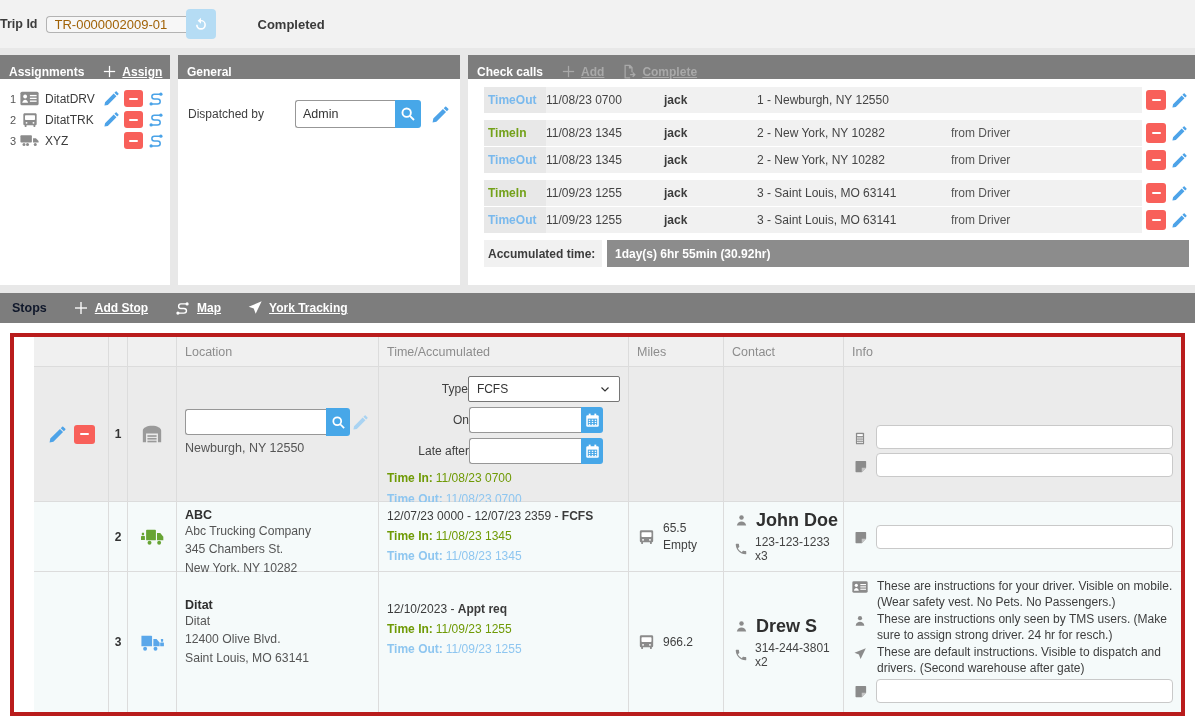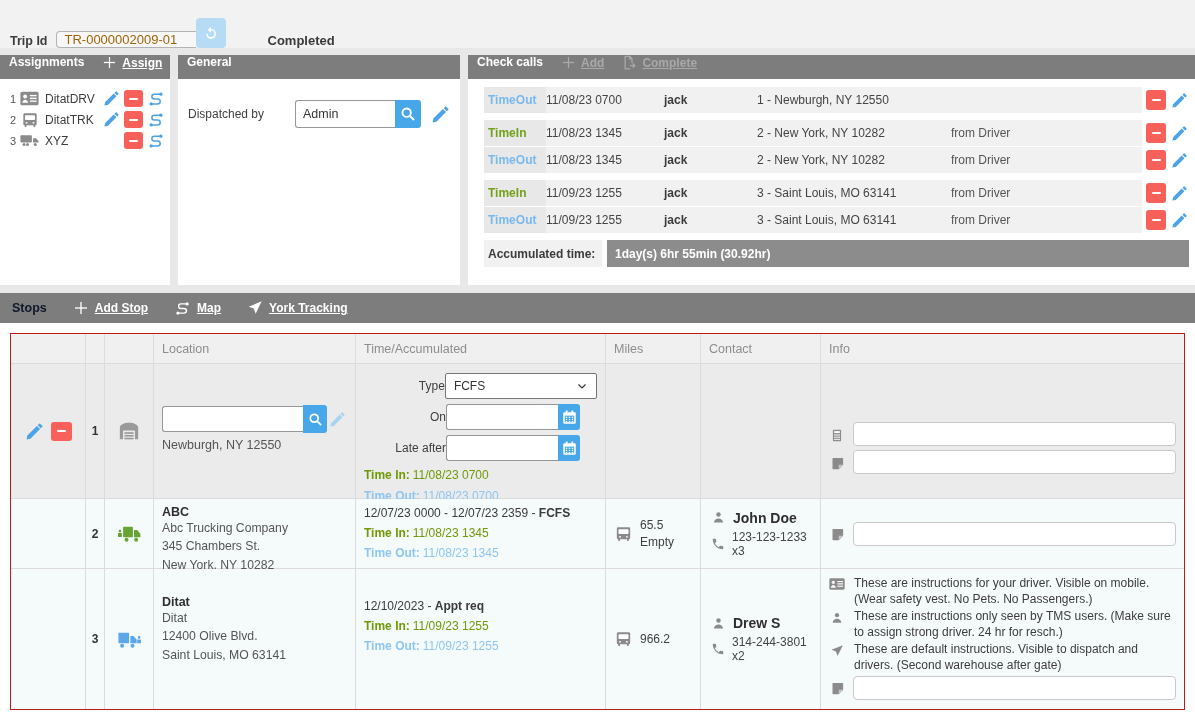--- a/index.html
+++ b/index.html
@@ -5,35 +5,35 @@
   * { box-sizing: border-box; margin: 0; padding: 0; }
   html,body { width:1195px; height:723px; }
   body {
     background:#e8e8e8;
     font-family:"Liberation Sans", sans-serif;
     font-size:12px; color:#444; overflow:hidden;
   }
   svg { display:block; }
 
   
-  .topbar { height:48px; background:#f2f2f2; display:flex; align-items:flex-end; padding-left:10px; }
+  .topbar { height:48px; background:#f2f2f2; display:flex; align-items:center; }
   .tb-lbl { font-weight:bold; color:#3c3c3c; margin-right:8px; font-size:12.5px; }
   .tb-input { width:140px; height:17px; border:1px solid #b3b3b3; border-right:none; border-radius:4px 0 0 4px;
               background:#f7f7f7; padding:0 8px; font:13px "Liberation Sans",sans-serif; color:#a16207; outline:none; }
   .tb-sync { width:30px; height:30px; background:#b5dcf4; border:none; border-radius:4px;
              display:flex; align-items:center; justify-content:center; cursor:pointer; }
   .tb-status { margin-left:42px; font-weight:bold; font-size:13px; color:#3a3a3a; }
 
   
   .panels { display:flex; gap:8px; margin-top:7px; height:230px; }
   .panel { display:flex; flex-direction:column; }
   .p-assign { width:170px; }
   .p-general { width:282px; }
   .p-cc { flex:1;border-radius:19px; }
-  .phd { height:24px; background:#7d7d7d; display:flex; align-items:flex-start; padding:0 9px; gap:18px; flex:none; }
+  .phd { height:24px; background:#7d7d7d; display:flex; align-items:flex-end; padding:0 9px; gap:18px; flex:none; }
   .phd-title { color:#fff; font-weight:bold; font-size:12px; white-space:nowrap; }
   .phd-link { display:flex; align-items:center; gap:5px; color:#fff; font-weight:bold; cursor:pointer; white-space:nowrap; }
   .phd-link .lk { text-decoration:underline; }
   .phd-link.disabled { color:#a9a9a9; cursor:default; }
   .pbd { flex:1; background:#fff; overflow:hidden; }
 
   
   .pbd-assign { padding:9px 4px 0 6px; }
   .as-row { display:flex; align-items:center; height:21px; gap:3px; }
   .as-idx { width:10px; color:#555; font-size:11px; text-align:right; flex:none; }
@@ -74,21 +74,21 @@
 
   
   .stopsbar { height:30px; background:#7d7d7d; margin-top:8px; display:flex; align-items:center;
               padding-left:12px; gap:26px; }
   .sb-title { color:#0f172a; font-weight:bold; font-size:12.5px; }
   .sb-link { display:flex; align-items:center; gap:6px; color:#fff; font-weight:bold; cursor:pointer; }
   .sb-link .lk { text-decoration:underline; }
 
   
   .stops-wrap { background:#fff; height:400px; padding:10px 10px 0 10px; }
-  .st-table { border:1px solid #b91c1c; }
+  .st-table { border:4px solid #b91c1c;padding-left:20px; }
   .st-row { display:grid; grid-template-columns:75px 19px 49px 202px 250px 95px 120px 1fr; }
   .st-c { border-right:1px solid #dcdcdc; border-bottom:1px solid #dcdcdc; min-width:0; }
   .st-c:last-child { border-right:none; }
   .st-hd .st-c { height:29px; display:flex; align-items:center; padding-left:8px;
                  color:#8d8d8d; font-size:12.5px; background:#f0f0f0; border-bottom:none; }
   .st-hd { border-bottom:1px solid #dcdcdc; }
   .r1 .st-c { background:#ebebeb; height:135px; }
   .r2 .st-c { background:#f5fafa; height:70px; }
   .r3 .st-c { background:#f5fafa; height:140px; border-bottom:none; }
   .cell-actions { display:flex; align-items:center; justify-content:center; gap:6px; }
@@ -120,21 +120,21 @@
   .comp { font-weight:bold; color:#2f2f2f; font-size:12.5px; }
   .addr { color:#555; font-size:12.2px; line-height:1.5; }
   .cell-appt { padding:7px 8px; }
   .appt { color:#3b3b3b; }
   .cell-appt .tin, .cell-appt .tout { margin-top:6px; }
 
   .cell-miles { display:flex; align-items:center; gap:7px; padding-left:8px; }
   .miles-val { color:#3f3f3f; line-height:1.4; }
   .cell-contact { display:flex; flex-direction:column; justify-content:center; padding-left:10px; gap:4px; }
   .ct-row { display:flex; align-items:center; gap:7px; }
-  .ct-name { font-weight:bold; color:#2f2f2f; font-size:14px; }
+  .ct-name { font-weight:bold; color:#2f2f2f; font-size:18px; }
 
   .cell-info1 { display:flex; flex-direction:column; justify-content:center; gap:4px; padding:34px 8px 0 8px; }
   .cell-info2 { display:flex; align-items:center; gap:8px; padding:0 8px; }
   .cell-info3 { padding:7px 8px 0 8px; }
   .info-row { display:flex; align-items:center; gap:8px; }
   .info-input { flex:1; min-width:0; height:24px; border:1px solid #c9c9c9; border-radius:4px;
                 padding:0 8px; background:#fff; outline:none; }
   .ins-row { display:flex; gap:9px; margin-bottom:1px; }
   .ins-ic { width:16px; flex:none; display:flex; justify-content:center; padding-top:2px; }
   .ins-txt { font-size:12px; color:#3d3d3d; line-height:1.33; }

